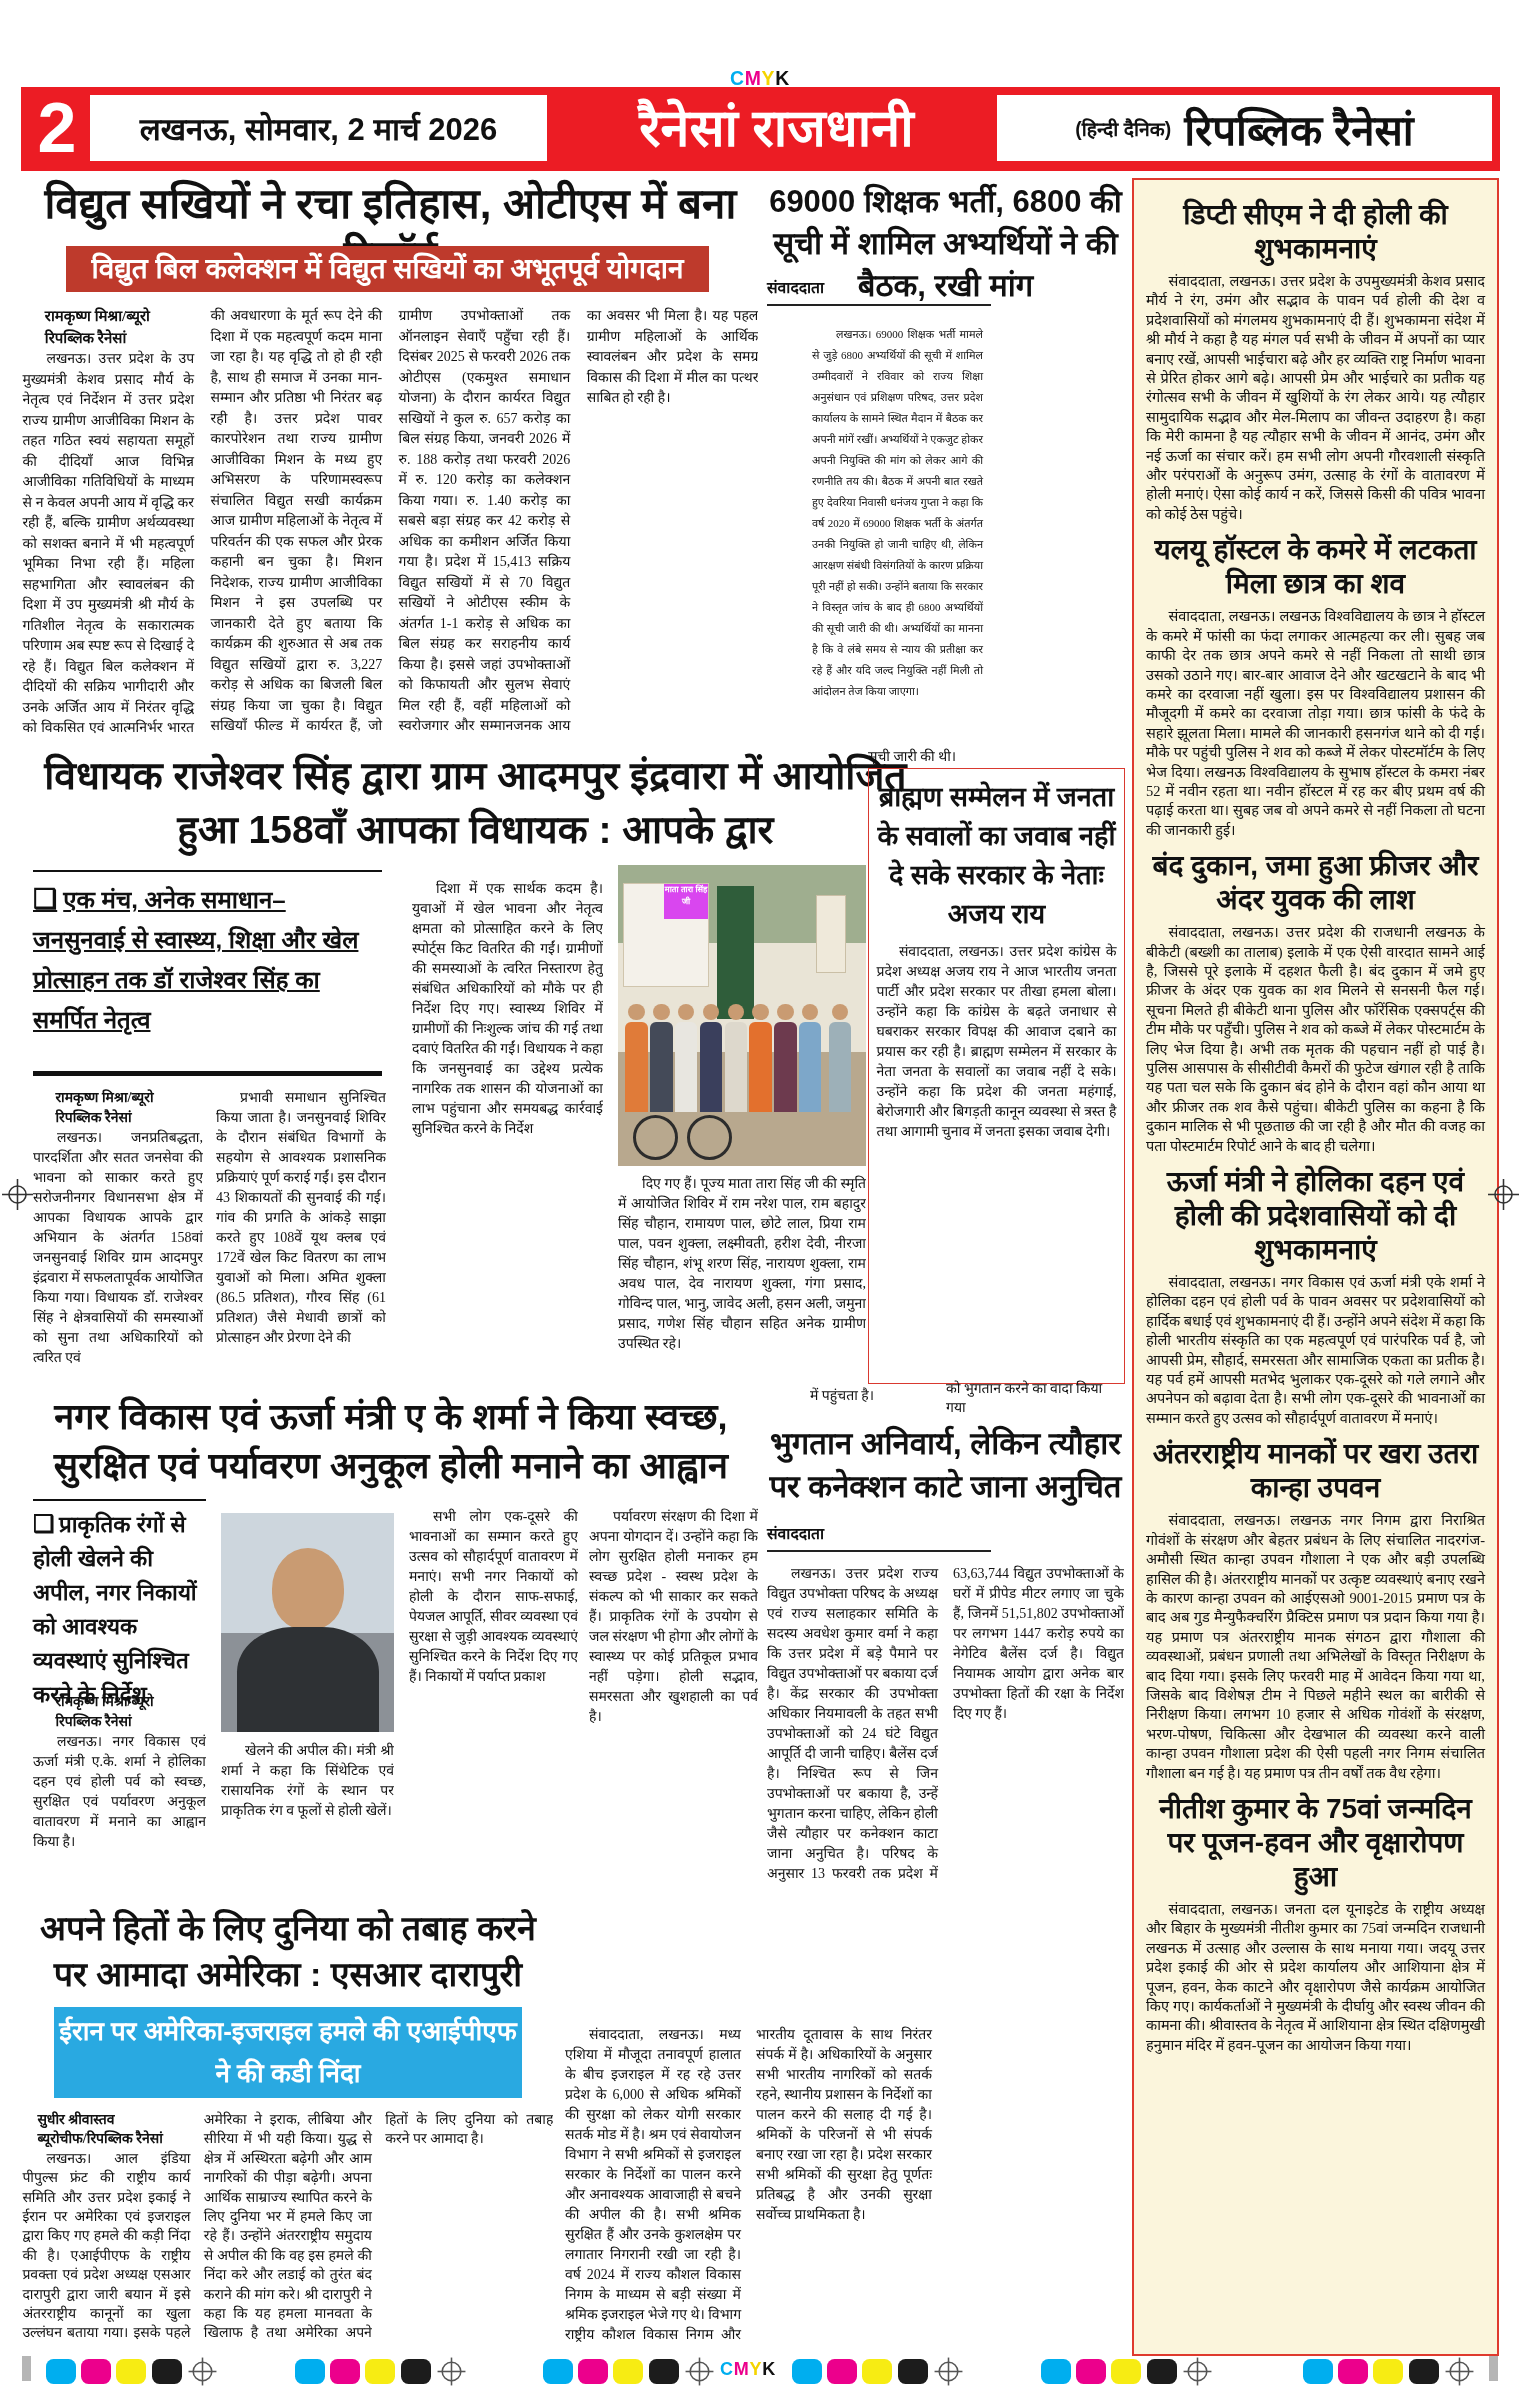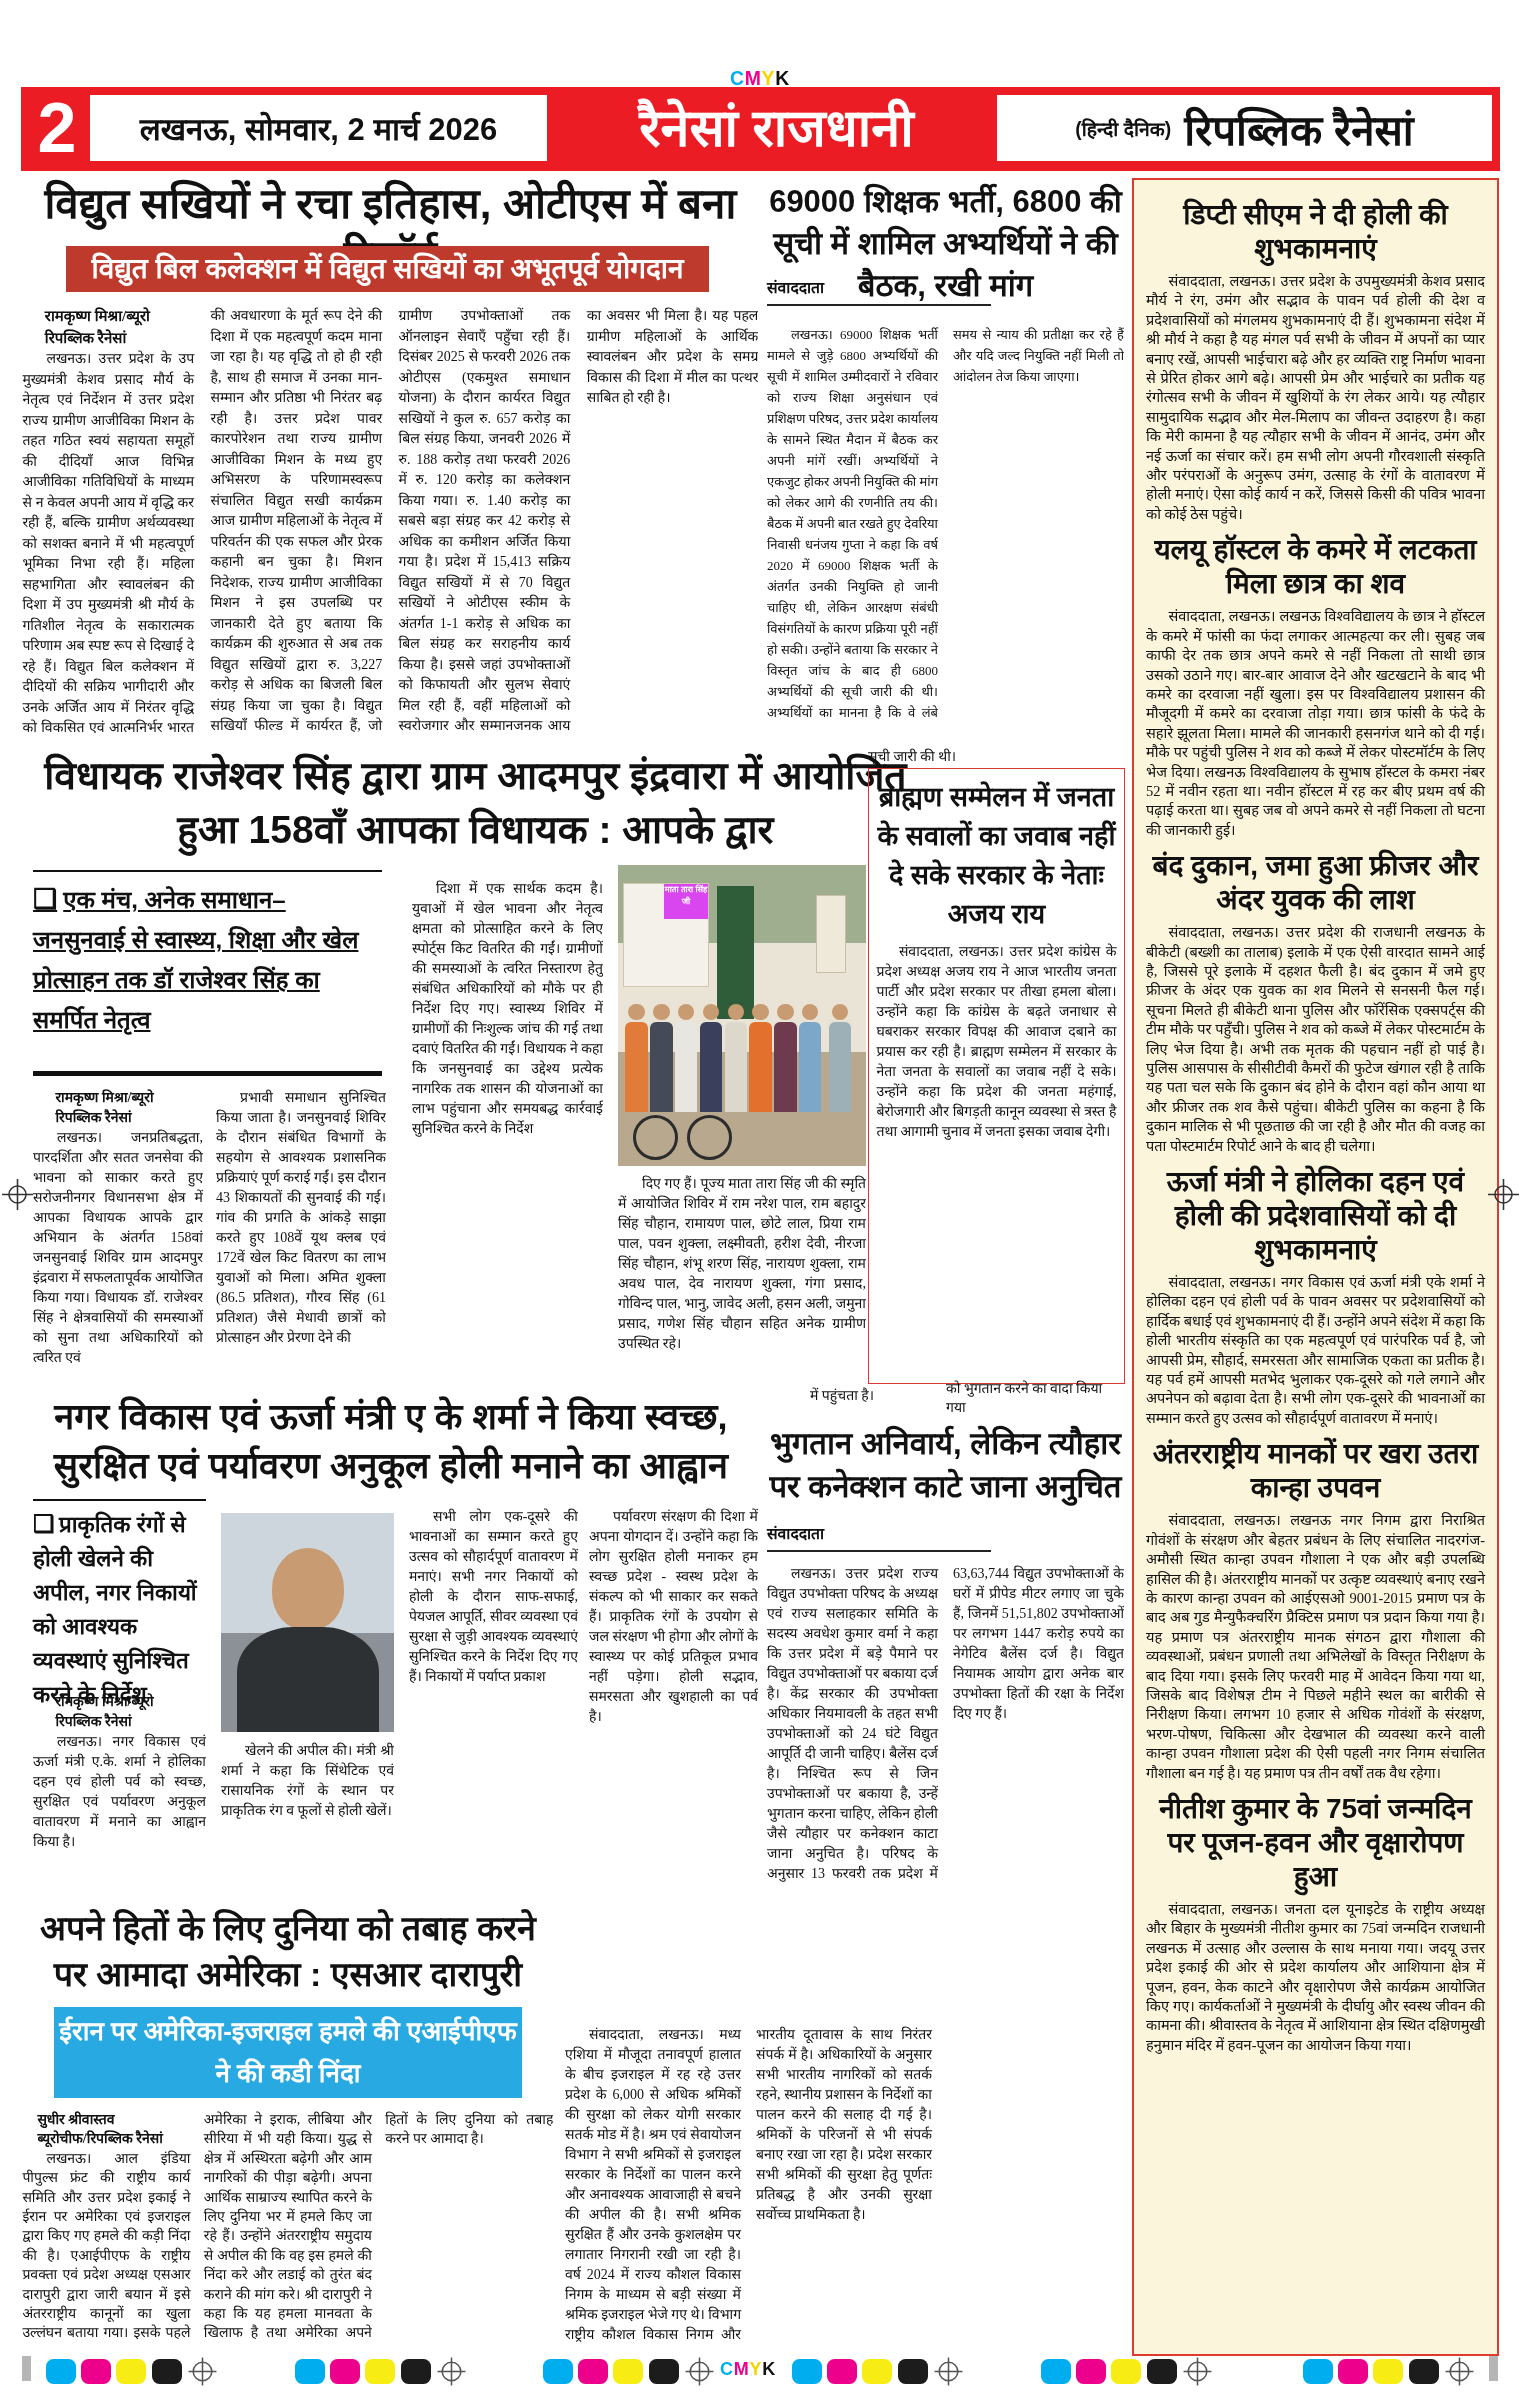--- a/index.html
+++ b/index.html
@@ -32,22 +32,22 @@
   .a1-head{left:22.4px;top:178px;width:736px;font-size:42px;line-height:52px;text-align:center;}
   .a1-bar{left:66px;top:246px;width:643px;height:46px;background:#BE3A2C;color:#fff;
           font:600 28px/46px "Liberation Sans",sans-serif;text-align:center;}
   .a1-body{left:22.4px;top:306px;width:736px;height:434px;column-count:4;column-gap:16.4px;column-fill:auto;
            font-size:14px;line-height:20.5px;overflow:hidden;}
   .a1-body .byline{font-size:15px;line-height:21.6px;}
 
   
   .a2-head{left:767px;top:181px;width:357px;font-size:31px;line-height:42px;text-align:center;}
   .a2-byline{left:767px;top:276px;width:357px;font-size:15.7px;font-weight:bold;}
-  .a2-body{left:767px;top:324px;width:357px;height:415px;column-count:2;column-gap:15px;column-fill:auto;
-           font-size:13px;line-height:21px;overflow:hidden;}
+  .a2-body{left:812px;top:324px;width:357px;height:415px;column-count:2;column-gap:15px;column-fill:auto;
+           font-size:11px;line-height:21px;overflow:hidden;}
 
   
   .rail{left:1132px;top:178px;width:367px;height:2178px;background:#FBF5DC;border:2.2px solid #DF3A2E;
         box-sizing:border-box;padding:9px 12px;overflow:hidden;}
   .rail h3{font:bold 28px/34px "Liberation Sans",sans-serif;text-align:center;margin:9px 0 6px 0;}
   .rail .rb{font-size:14.5px;line-height:19.4px;text-align:justify;text-indent:22.4px;margin:0;}
 
   
   .a3-head{left:22.4px;top:749px;width:906px;font-size:39px;line-height:54px;text-align:center;}
   .a3-ruletop{left:33px;top:870px;width:349px;height:2.2px;background:#111;}

